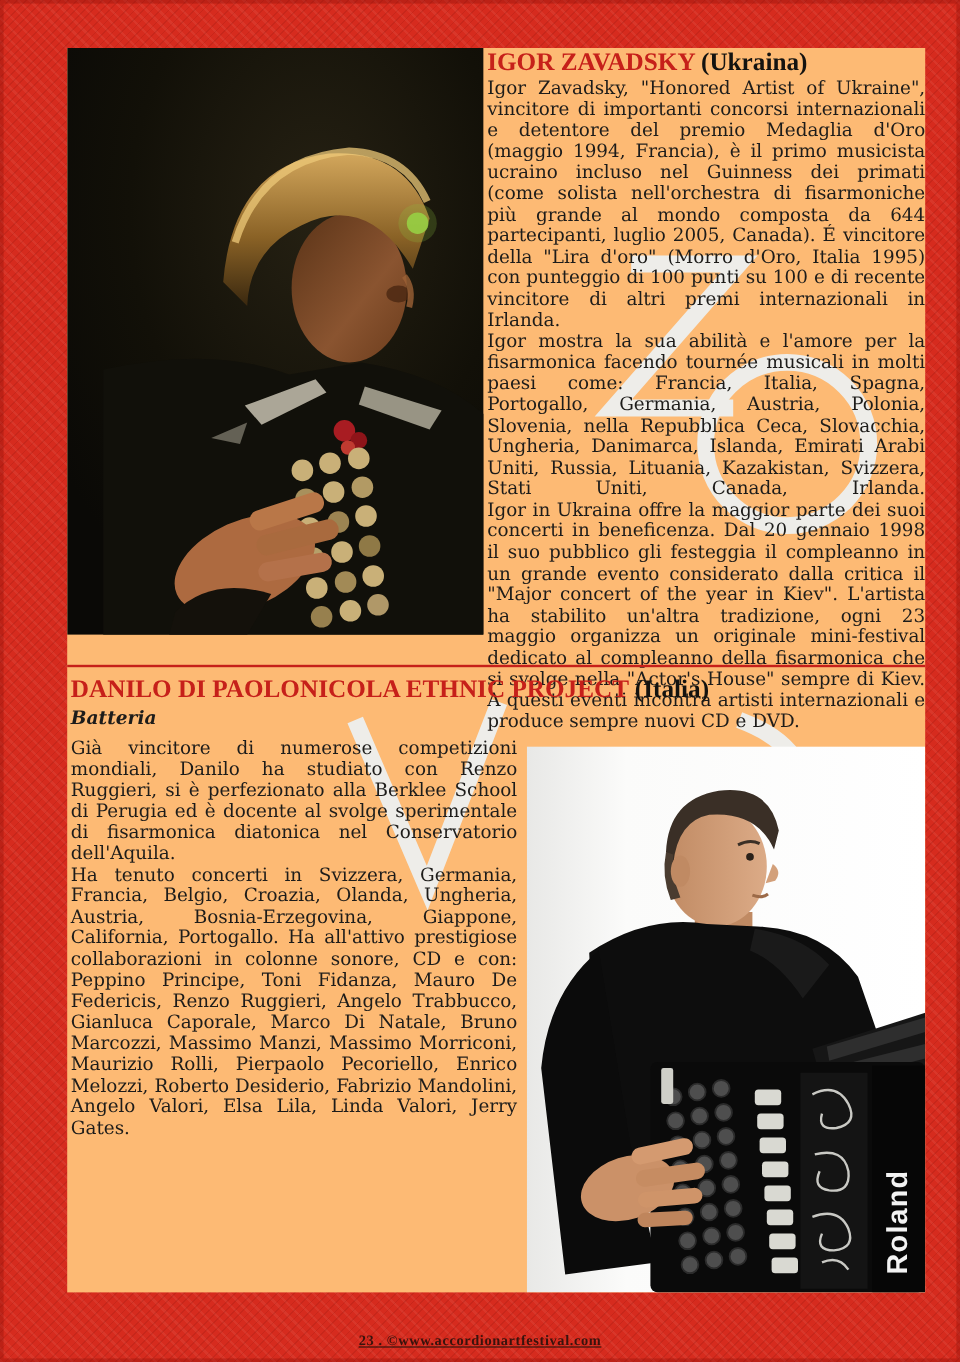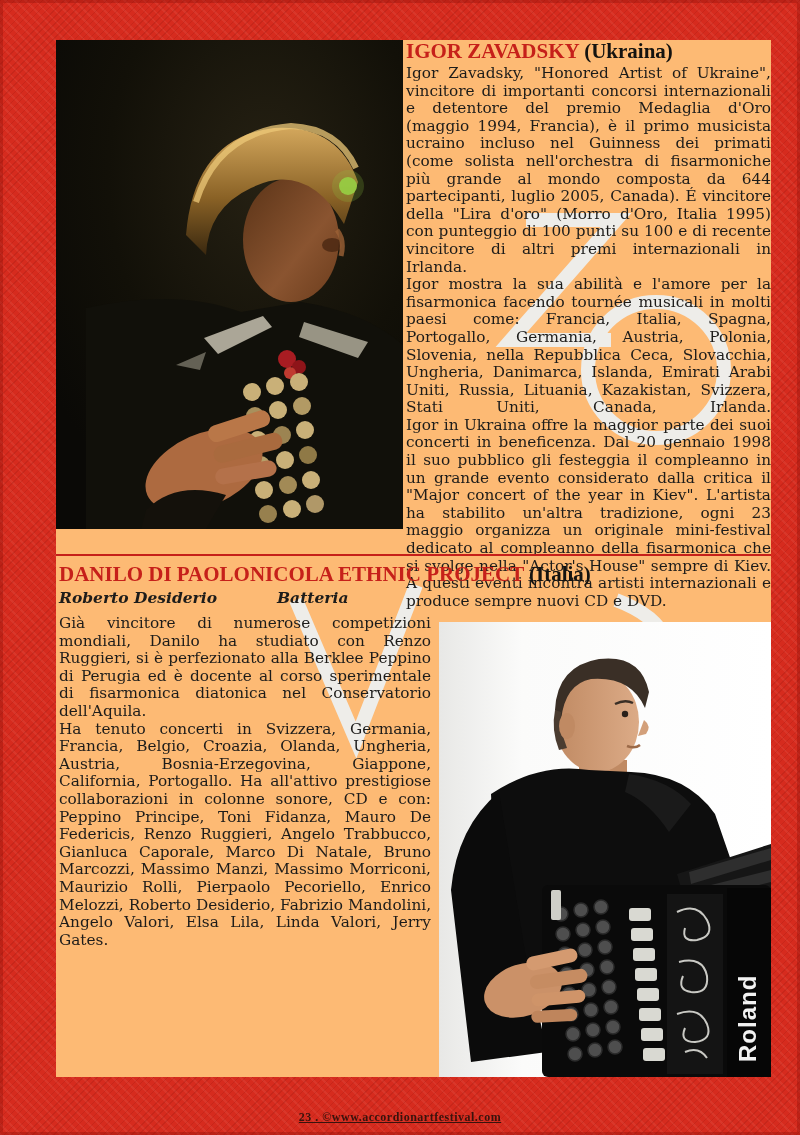--- a/index.html
+++ b/index.html
@@ -151,27 +151,26 @@
 
   <div class="divider"></div>
 
   <div class="section2">
     <h2><span>DANILO DI PAOLONICOLA ETHNIC PROJECT</span> <span class="country">(Italia)</span></h2>
 
     <div class="members">
       <div class="member-row">
       </div>
       <div class="member-row">
-        <span class="member-name">Roberto Desiderio</span>
         <span class="member-instr">Batteria</span>
       </div>
     </div>
 
     <div class="col-danilo">
-      <p class="body-p">Già vincitore di numerose competizioni mondiali, Danilo ha studiato con Renzo Ruggieri, si è perfezionato alla Berklee Peppino di Perugia ed è docente al corso sperimentale di fisarmonica diatonica nel Conservatorio dell'Aquila.</p>
+      <p class="body-p">Già vincitore di numerose competizioni mondiali, Danilo ha studiato con Renzo Ruggieri, si è perfezionato alla Berklee School di Perugia ed è docente al svolge sperimentale di fisarmonica diatonica nel Conservatorio dell'Aquila.</p>
       <p class="body-p">Ha tenuto concerti in Svizzera, Germania, Francia, Belgio, Croazia, Olanda, Ungheria, Austria, Bosnia-Erzegovina, Giappone, California, Portogallo. Ha all'attivo prestigiose collaborazioni in colonne sonore, CD e con: Peppino Principe, Toni Fidanza, Mauro De Federicis, Renzo Ruggieri, Angelo Trabbucco, Gianluca Caporale, Marco Di Natale, Bruno Marcozzi, Massimo Manzi, Massimo Morriconi, Maurizio Rolli, Pierpaolo Pecoriello, Enrico Melozzi, Roberto Desiderio, Fabrizio Mandolini, Angelo Valori, Elsa Lila, Linda Valori, Jerry Gates.</p>
     </div>
   </div>
 
   <svg class="photo-danilo" viewBox="0 0 332 455" preserveAspectRatio="none">
     <defs>
       <linearGradient id="dbg" x1="0" y1="0" x2="1" y2="0">
         <stop offset="0" stop-color="#e8e8e6"></stop>
         <stop offset="0.25" stop-color="#fbfbfa"></stop>
         <stop offset="1" stop-color="#ffffff"></stop>

